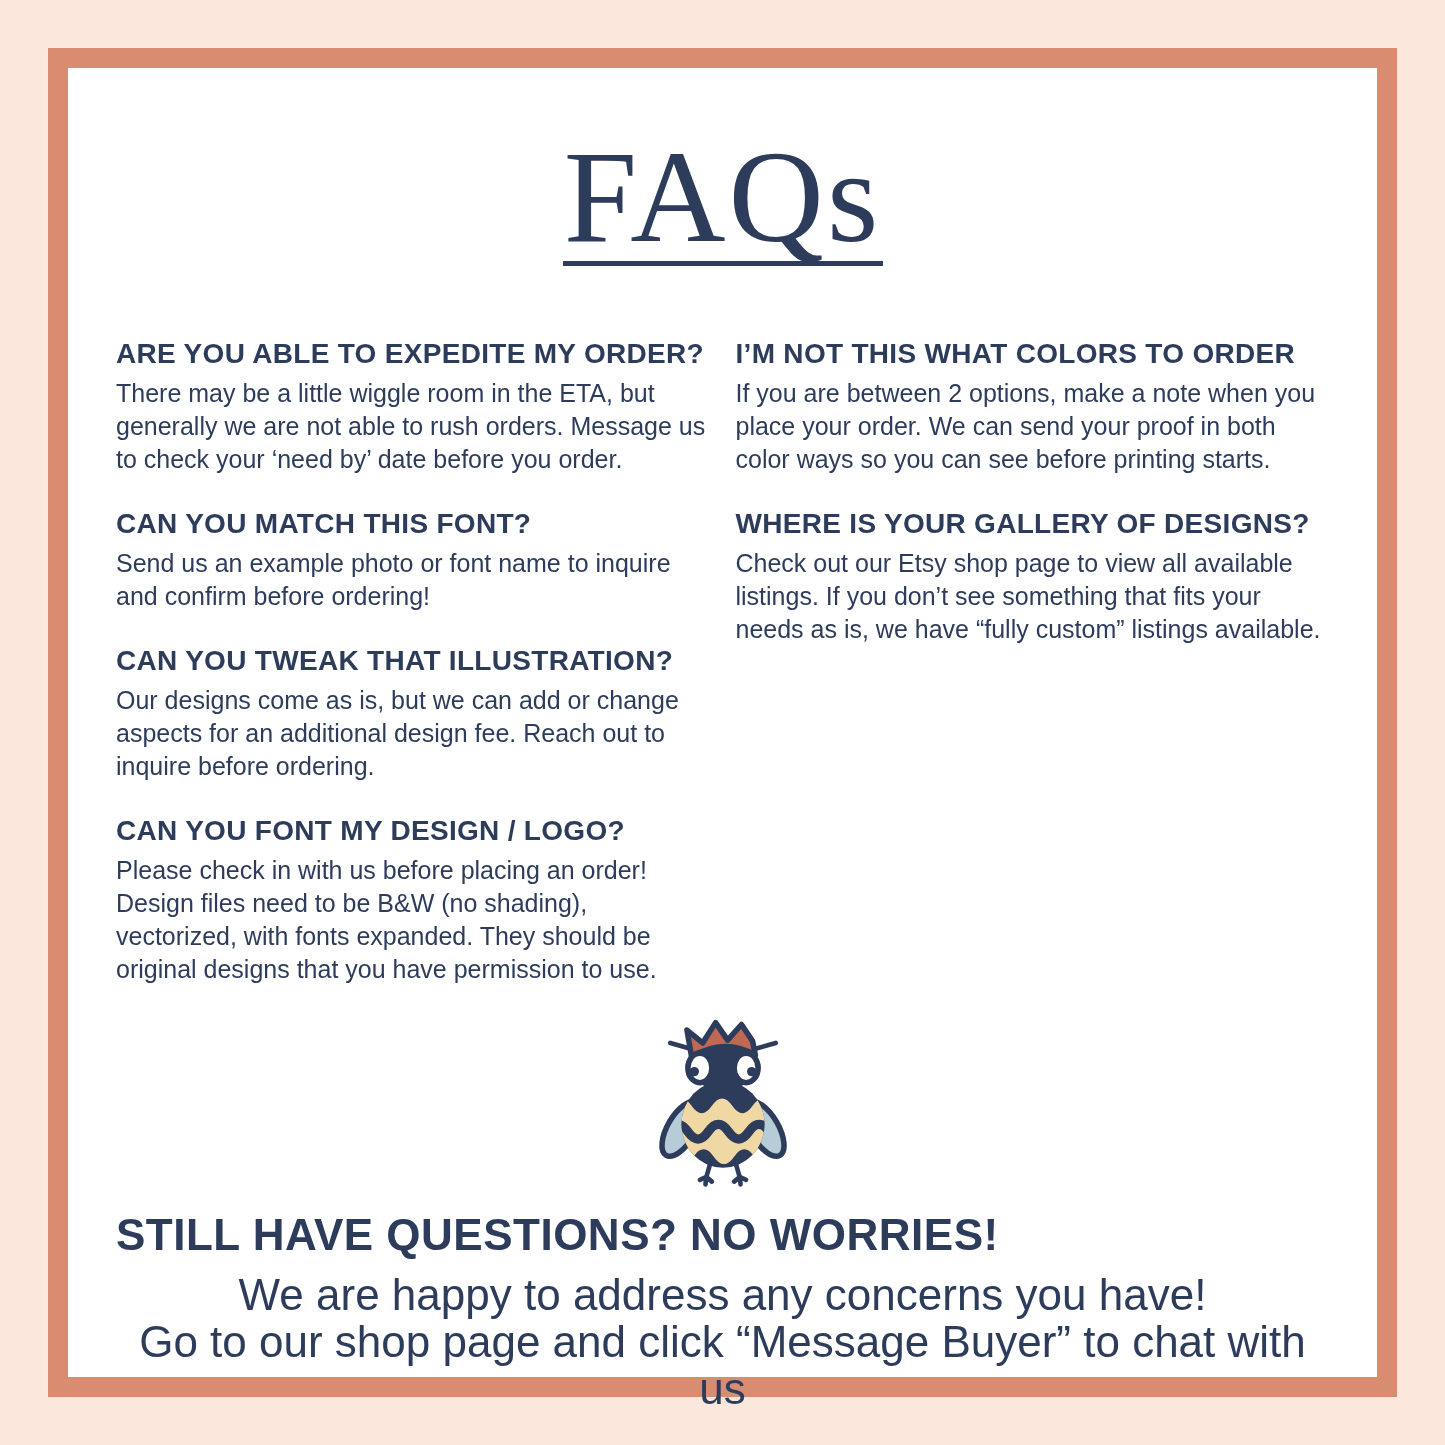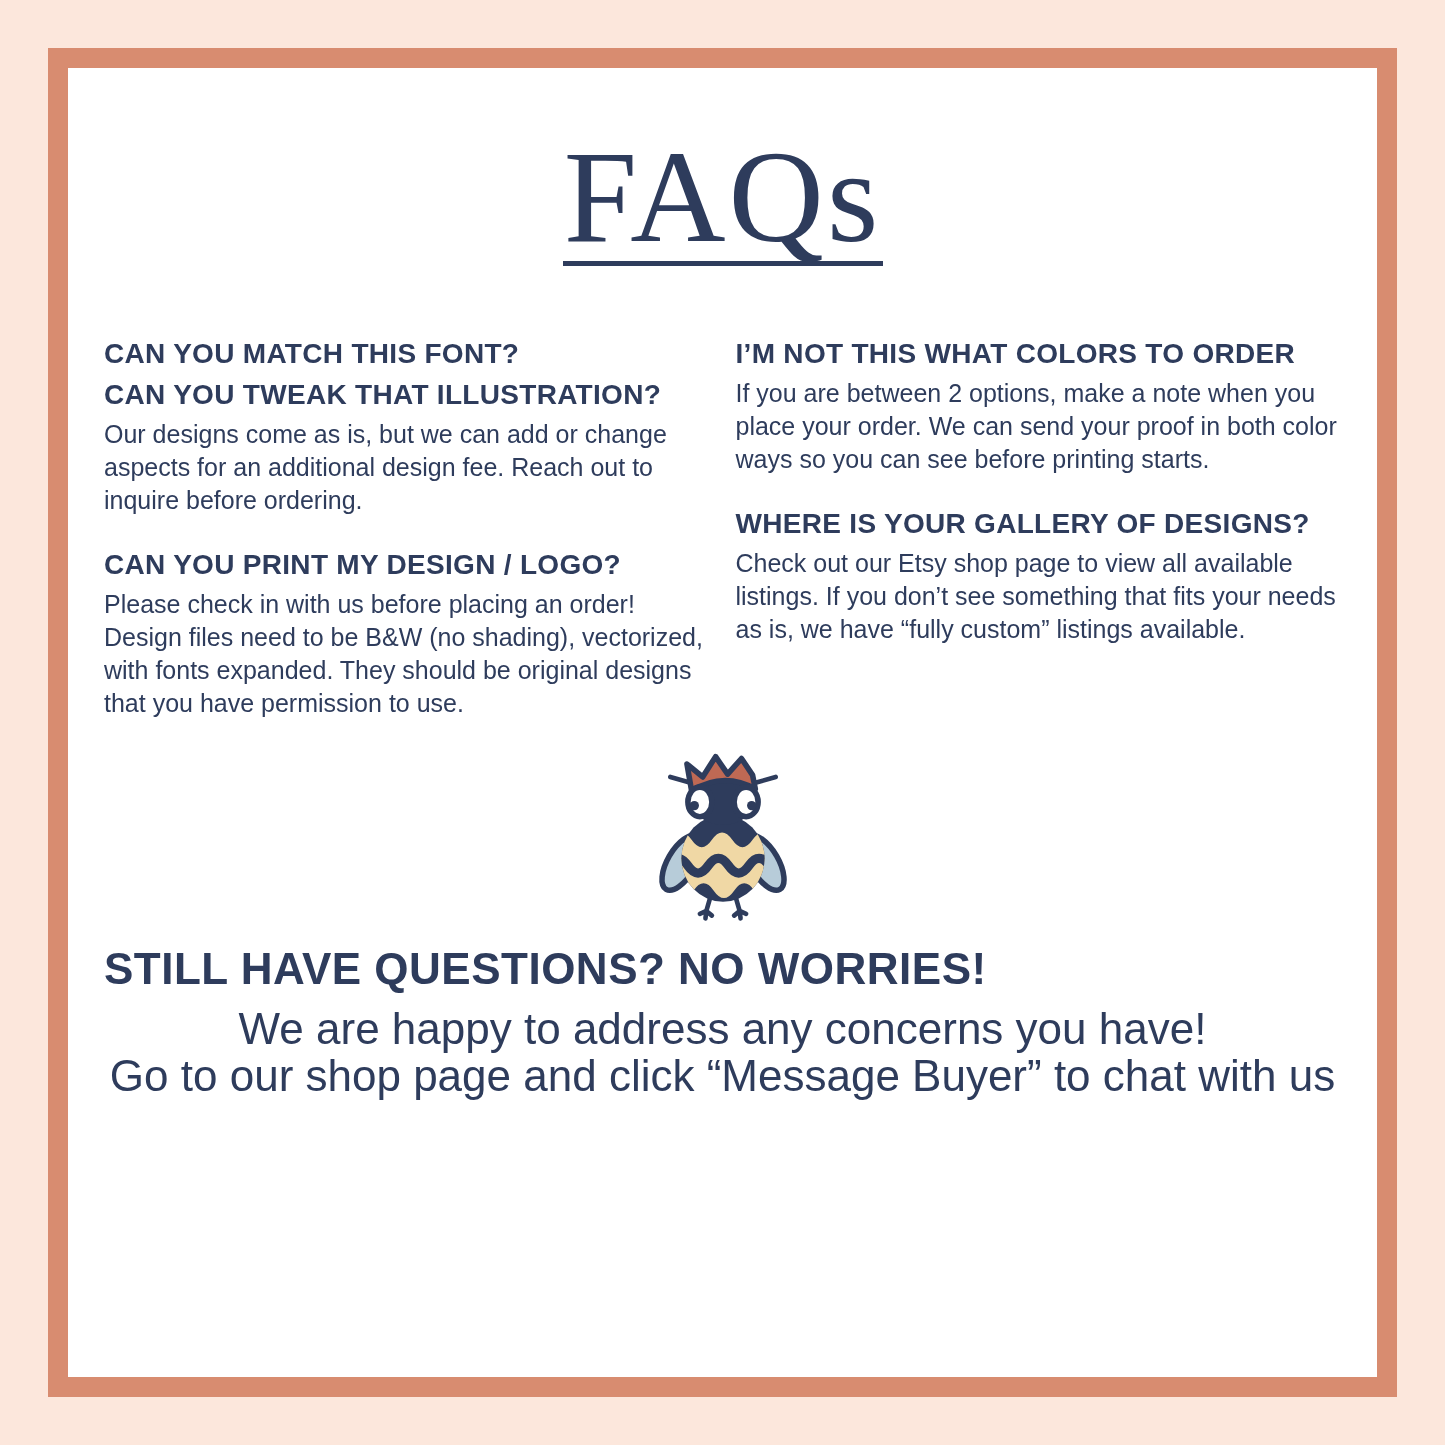--- a/index.html
+++ b/index.html
@@ -4,21 +4,21 @@
 <style>
   :root{
     --background:#fce7dc; --frame:#d88c70; --panel:#ffffff; --text:#2e3c5c;
     --bee-crown:#bf6954; --bee-cream:#f0d8a5; --bee-wing:#b7ccd9;
   }
   html,body{margin:0;padding:0;}
   body{background:var(--background);font-family:"Liberation Sans",sans-serif;color:var(--text);}
   .canvas{position:relative;width:1445px;height:1445px;background:var(--background);overflow:hidden;}
   .frame{position:absolute;left:48px;top:48px;width:1349px;height:1349px;box-sizing:border-box;
          border:20px solid var(--frame);background:var(--panel);}
-  .content{position:absolute;inset:0;padding:0 36px;box-sizing:border-box;}
+  .content{position:absolute;inset:0;padding:0 48px;box-sizing:border-box;}
   .page-title{font-family:"Liberation Serif",serif;font-weight:400;font-size:132px;line-height:1.08;
               text-align:center;color:var(--text);margin:58px 0 0;letter-spacing:3px;}
   .title-rule{width:320px;height:5px;background:var(--text);margin:-8px auto 0;}
   .columns{display:flex;gap:26px;margin-top:70px;}
   .col{flex:1;min-width:0;}
   .faq-q{font-size:28px;line-height:1.25;font-weight:700;letter-spacing:0.3px;margin:0 0 6px;color:var(--text);}
   .faq-a{font-size:25px;line-height:33px;font-weight:400;margin:0 0 30px;color:var(--text);}
   .bee{display:block;margin:2px auto 0;width:148px;height:171px;}
   .bee .navy{fill:var(--text);}
   .bee .wing{fill:var(--bee-wing);stroke:var(--text);stroke-width:6;}
@@ -37,28 +37,33 @@
 <div class="canvas">
   <div class="frame">
     <div class="content">
 
       <h1 class="page-title">FAQs</h1>
       <div class="title-rule"></div>
 
       <div class="columns">
         <div class="col">
           <section>
+            <h3 class="faq-q">ARE YOU ABLE TO EXPEDITE MY ORDER?</h3>
+            <p class="faq-a">There may be a little wiggle room in the ETA, but generally we are not able to rush orders. Message us to check your ‘need by’ date before you order.</p>
+          </section>
+          <section>
             <h3 class="faq-q">CAN YOU MATCH THIS FONT?</h3>
+            <p class="faq-a">Send us an example photo or font name to inquire and confirm before ordering!</p>
           </section>
           <section>
             <h3 class="faq-q">CAN YOU TWEAK THAT ILLUSTRATION?</h3>
             <p class="faq-a">Our designs come as is, but we can add or change aspects for an additional design fee. Reach out to inquire before ordering.</p>
           </section>
           <section>
-            <h3 class="faq-q">CAN YOU PRINT MY DESIGN / LOGO?</h3>
+            <h3 class="faq-q">CAN YOU FONT MY DESIGN / LOGO?</h3>
             <p class="faq-a">Please check in with us before placing an order! Design files need to be B&amp;W (no shading), vectorized, with fonts expanded. They should be original designs that you have permission to use.</p>
           </section>
         </div>
         <div class="col">
           <section>
             <h3 class="faq-q">I’M NOT THIS WHAT COLORS TO ORDER</h3>
             <p class="faq-a">If you are between 2 options, make a note when you place your order. We can send your proof in both color ways so you can see before printing starts.</p>
           </section>
           <section>
             <h3 class="faq-q">WHERE IS YOUR GALLERY OF DESIGNS?</h3>

